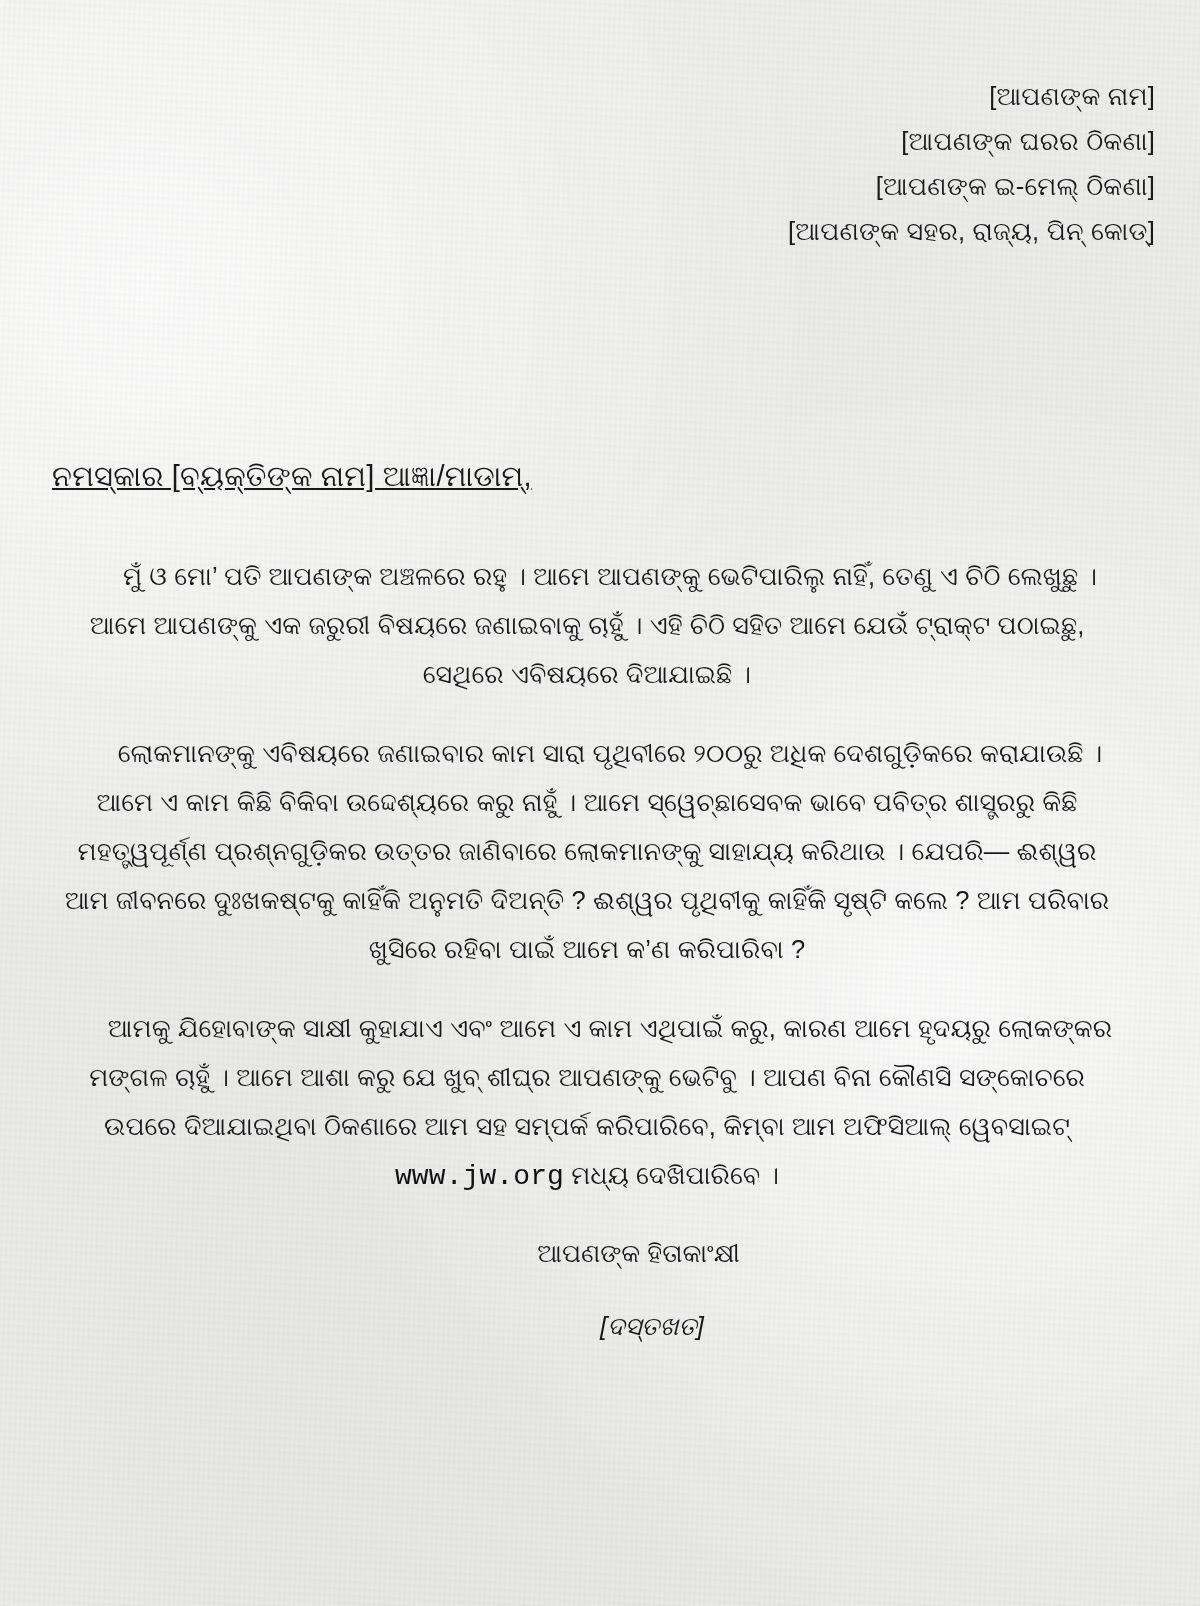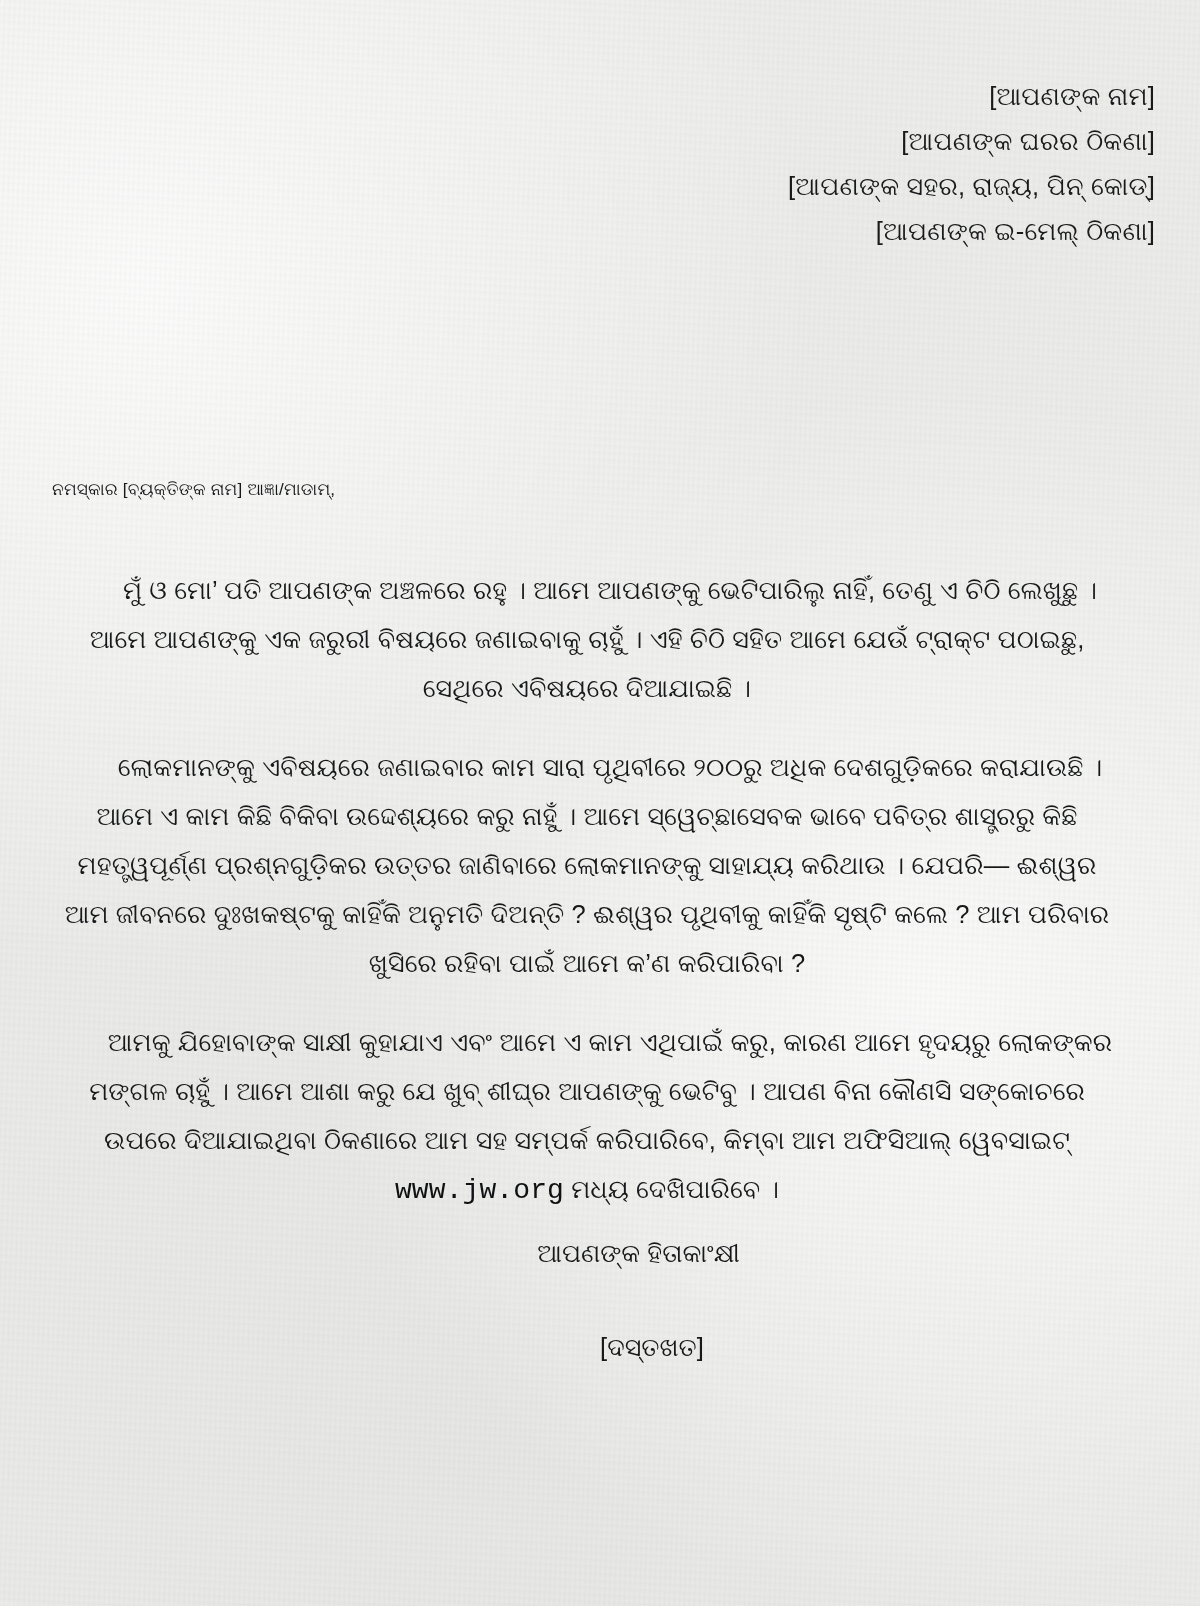--- a/index.html
+++ b/index.html
@@ -68,24 +68,25 @@
   }
 
   
   #body-block {
     position: absolute;
     left: 52px;
     top: 452px;
     width: 1062px;
   }
   #salutation {
-    font-size: 17px;
+    font-size: 29px;
     line-height: 40px;
-    margin: 18px 0 56px 0;
+    margin: 4px 0 56px 0;
     letter-spacing: 0.2px;
+    text-decoration: underline;
   }
   .para {
     font-size: 25.5px;
     line-height: 49px;
     margin: 0 0 30px 8px;
     text-align: center;
     letter-spacing: 0.1px;
   }
   .para .indent {
     display: inline-block;
@@ -107,35 +108,36 @@
     text-align: center;
   }
   #closing-line {
     font-size: 25.5px;
     line-height: 42px;
     padding-left: 77px;
   }
   #signature-line {
     font-size: 25.5px;
     line-height: 42px;
-    margin-top: 52px;
+    margin-top: 31px;
     padding-left: 104px;
+    font-style: italic;
   }
 </style>
 </head>
 <body>
 
 <div id="paper">
   <div class="sheet-inner">
 
     <div id="header-block">
       <div class="header-line">[ଆପଣଙ୍କ ନାମ]</div>
       <div class="header-line">[ଆପଣଙ୍କ ଘରର ଠିକଣା]</div>
+      <div class="header-line">[ଆପଣଙ୍କ ଇ-ମେଲ୍ ଠିକଣା]</div>
       <div class="header-line">[ଆପଣଙ୍କ ସହର, ରାଜ୍ୟ, ପିନ୍ କୋଡ୍]</div>
-      <div class="header-line">[ଆପଣଙ୍କ ଇ-ମେଲ୍ ଠିକଣା]</div>
     </div>
 
     <div id="body-block">
 
       <p id="salutation">ନମସ୍କାର [ବ୍ୟକ୍ତିଙ୍କ ନାମ] ଆଜ୍ଞା/ମାଡାମ୍,</p>
 
       <p class="para"><span class="indent"></span><span>ମୁଁ ଓ ମୋ’ ପତି ଆପଣଙ୍କ ଅଞ୍ଚଳରେ ରହୁ । ଆମେ ଆପଣଙ୍କୁ ଭେଟିପାରିଲୁ ନାହିଁ, ତେଣୁ ଏ ଚିଠି ଲେଖୁଛୁ । ଆମେ ଆପଣଙ୍କୁ ଏକ ଜରୁରୀ ବିଷୟରେ ଜଣାଇବାକୁ ଚାହୁଁ । ଏହି ଚିଠି ସହିତ ଆମେ ଯେଉଁ ଟ୍ରାକ୍ଟ ପଠାଇଛୁ, ସେଥିରେ ଏବିଷୟରେ ଦିଆଯାଇଛି ।</span></p>
 
       <p class="para"><span class="indent"></span><span>ଲୋକମାନଙ୍କୁ ଏବିଷୟରେ ଜଣାଇବାର କାମ ସାରା ପୃଥିବୀରେ ୨୦୦ରୁ ଅଧିକ ଦେଶଗୁଡ଼ିକରେ କରାଯାଉଛି । ଆମେ ଏ କାମ କିଛି ବିକିବା ଉଦ୍ଦେଶ୍ୟରେ କରୁ ନାହୁଁ । ଆମେ ସ୍ୱେଚ୍ଛାସେବକ ଭାବେ ପବିତ୍ର ଶାସ୍ତ୍ରରୁ କିଛି ମହତ୍ତ୍ୱପୂର୍ଣ୍ଣ ପ୍ରଶ୍ନଗୁଡ଼ିକର ଉତ୍ତର ଜାଣିବାରେ ଲୋକମାନଙ୍କୁ ସାହାଯ୍ୟ କରିଥାଉ । ଯେପରି— ଈଶ୍ୱର ଆମ ଜୀବନରେ ଦୁଃଖକଷ୍ଟକୁ କାହିଁକି ଅନୁମତି ଦିଅନ୍ତି ? ଈଶ୍ୱର ପୃଥିବୀକୁ କାହିଁକି ସୃଷ୍ଟି କଲେ ? ଆମ ପରିବାର ଖୁସିରେ ରହିବା ପାଇଁ ଆମେ କ’ଣ କରିପାରିବା ?</span></p>
 

